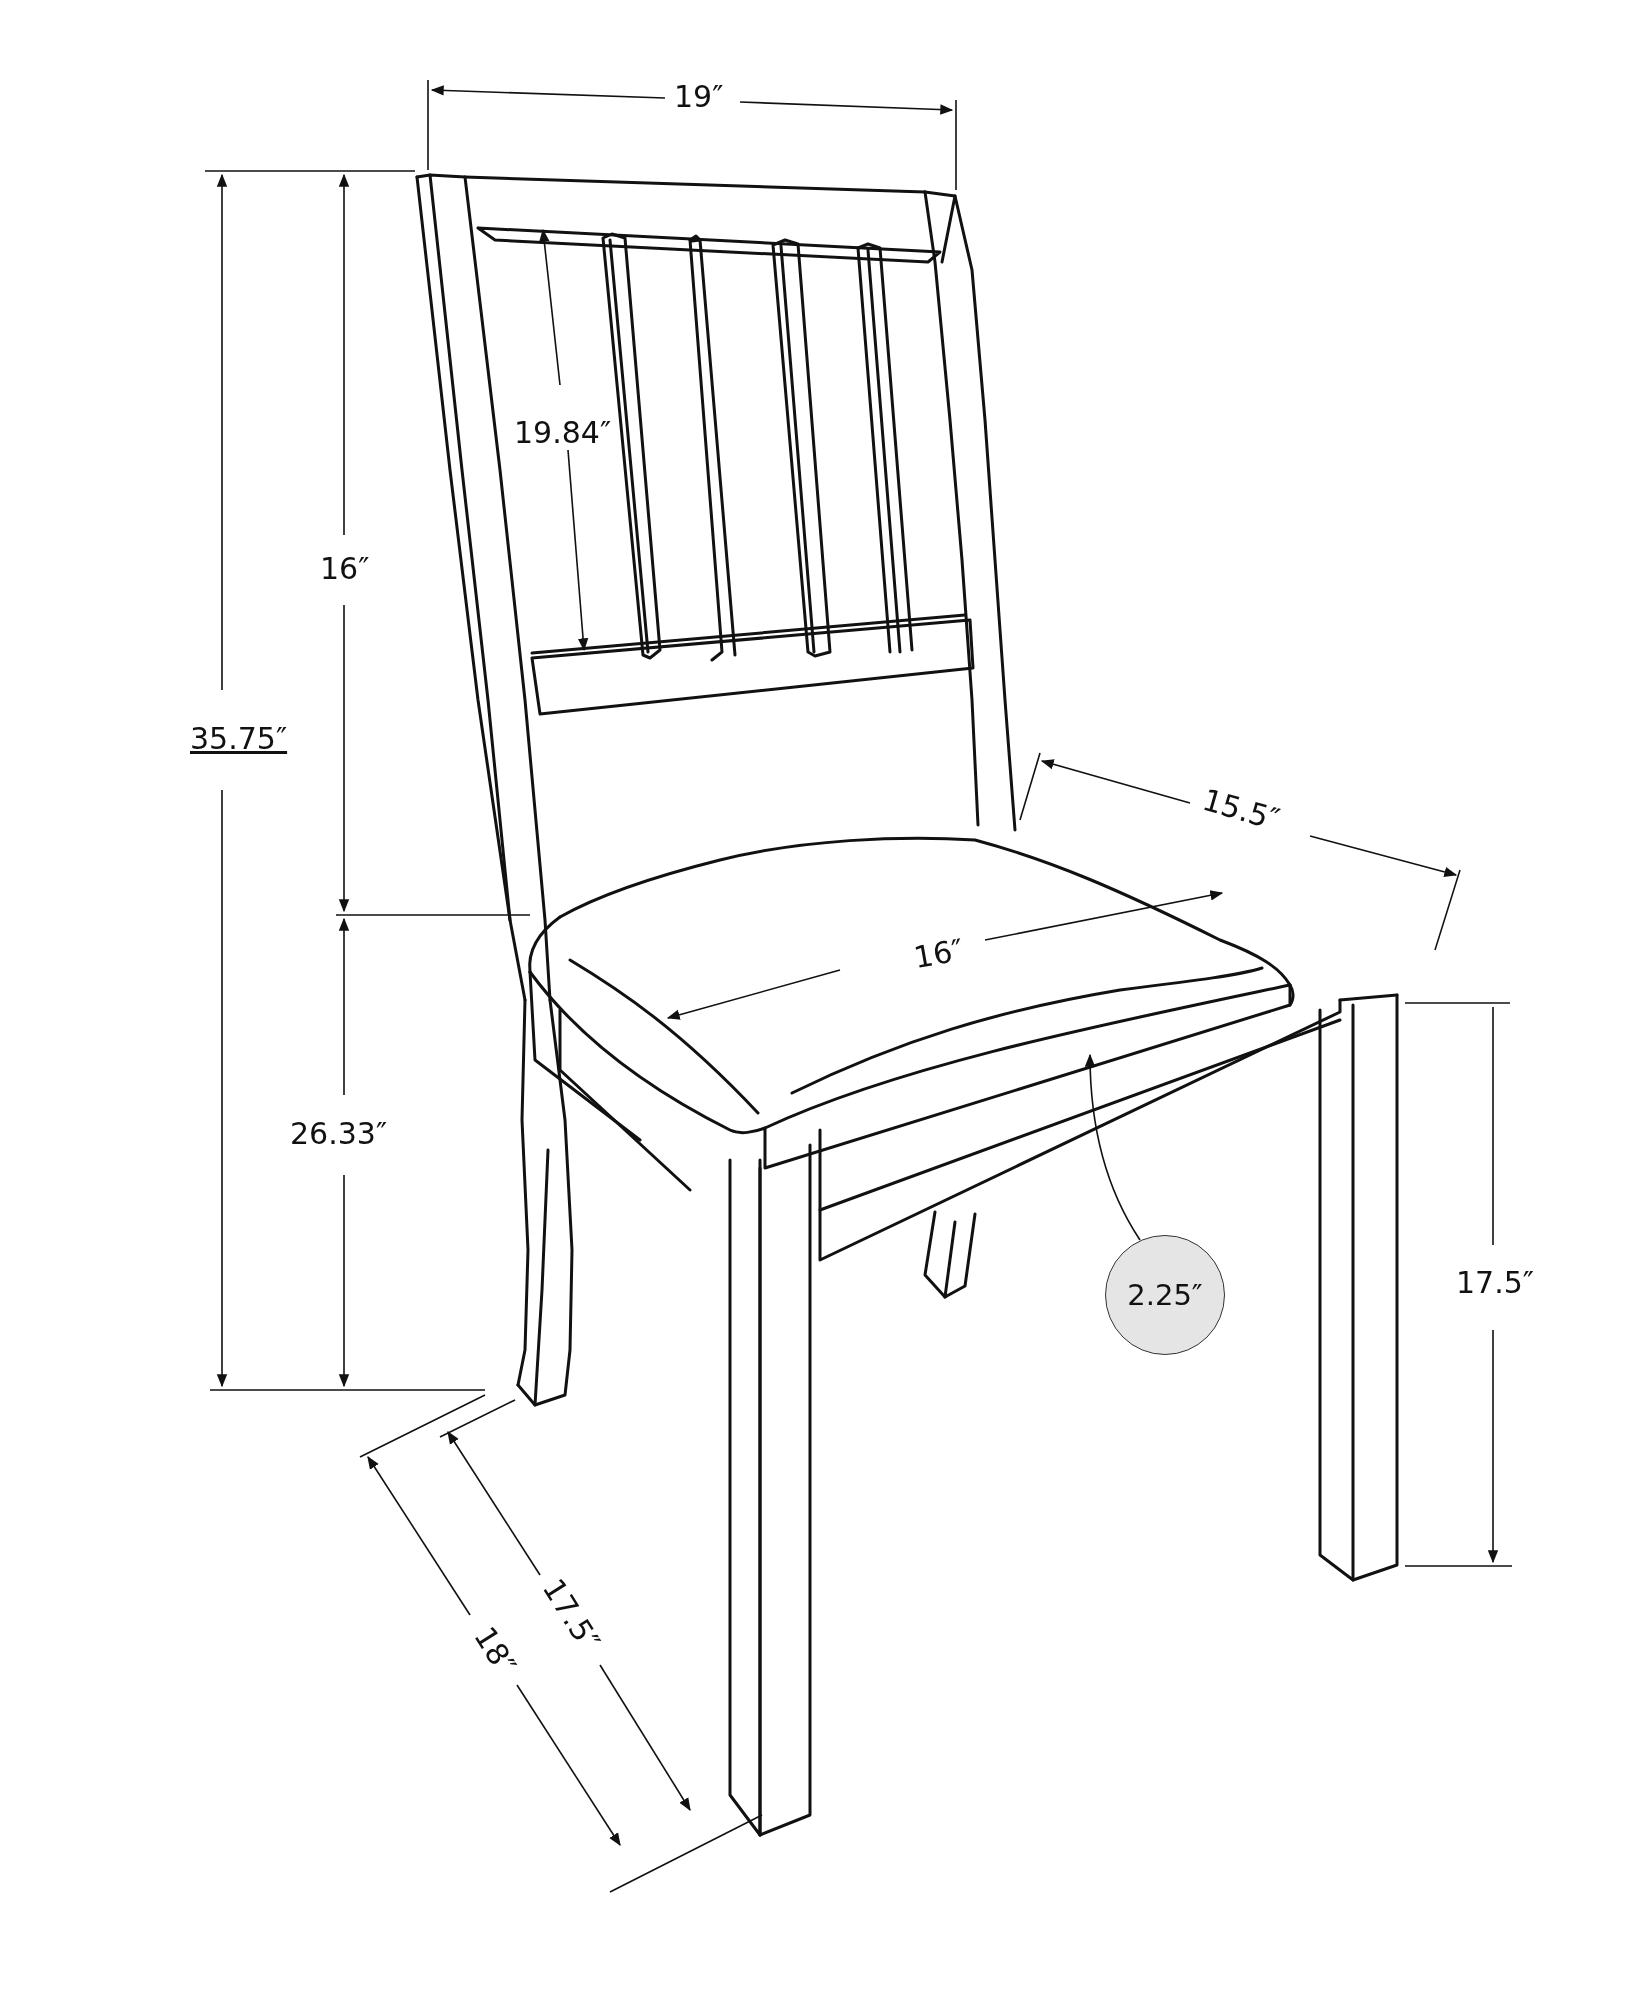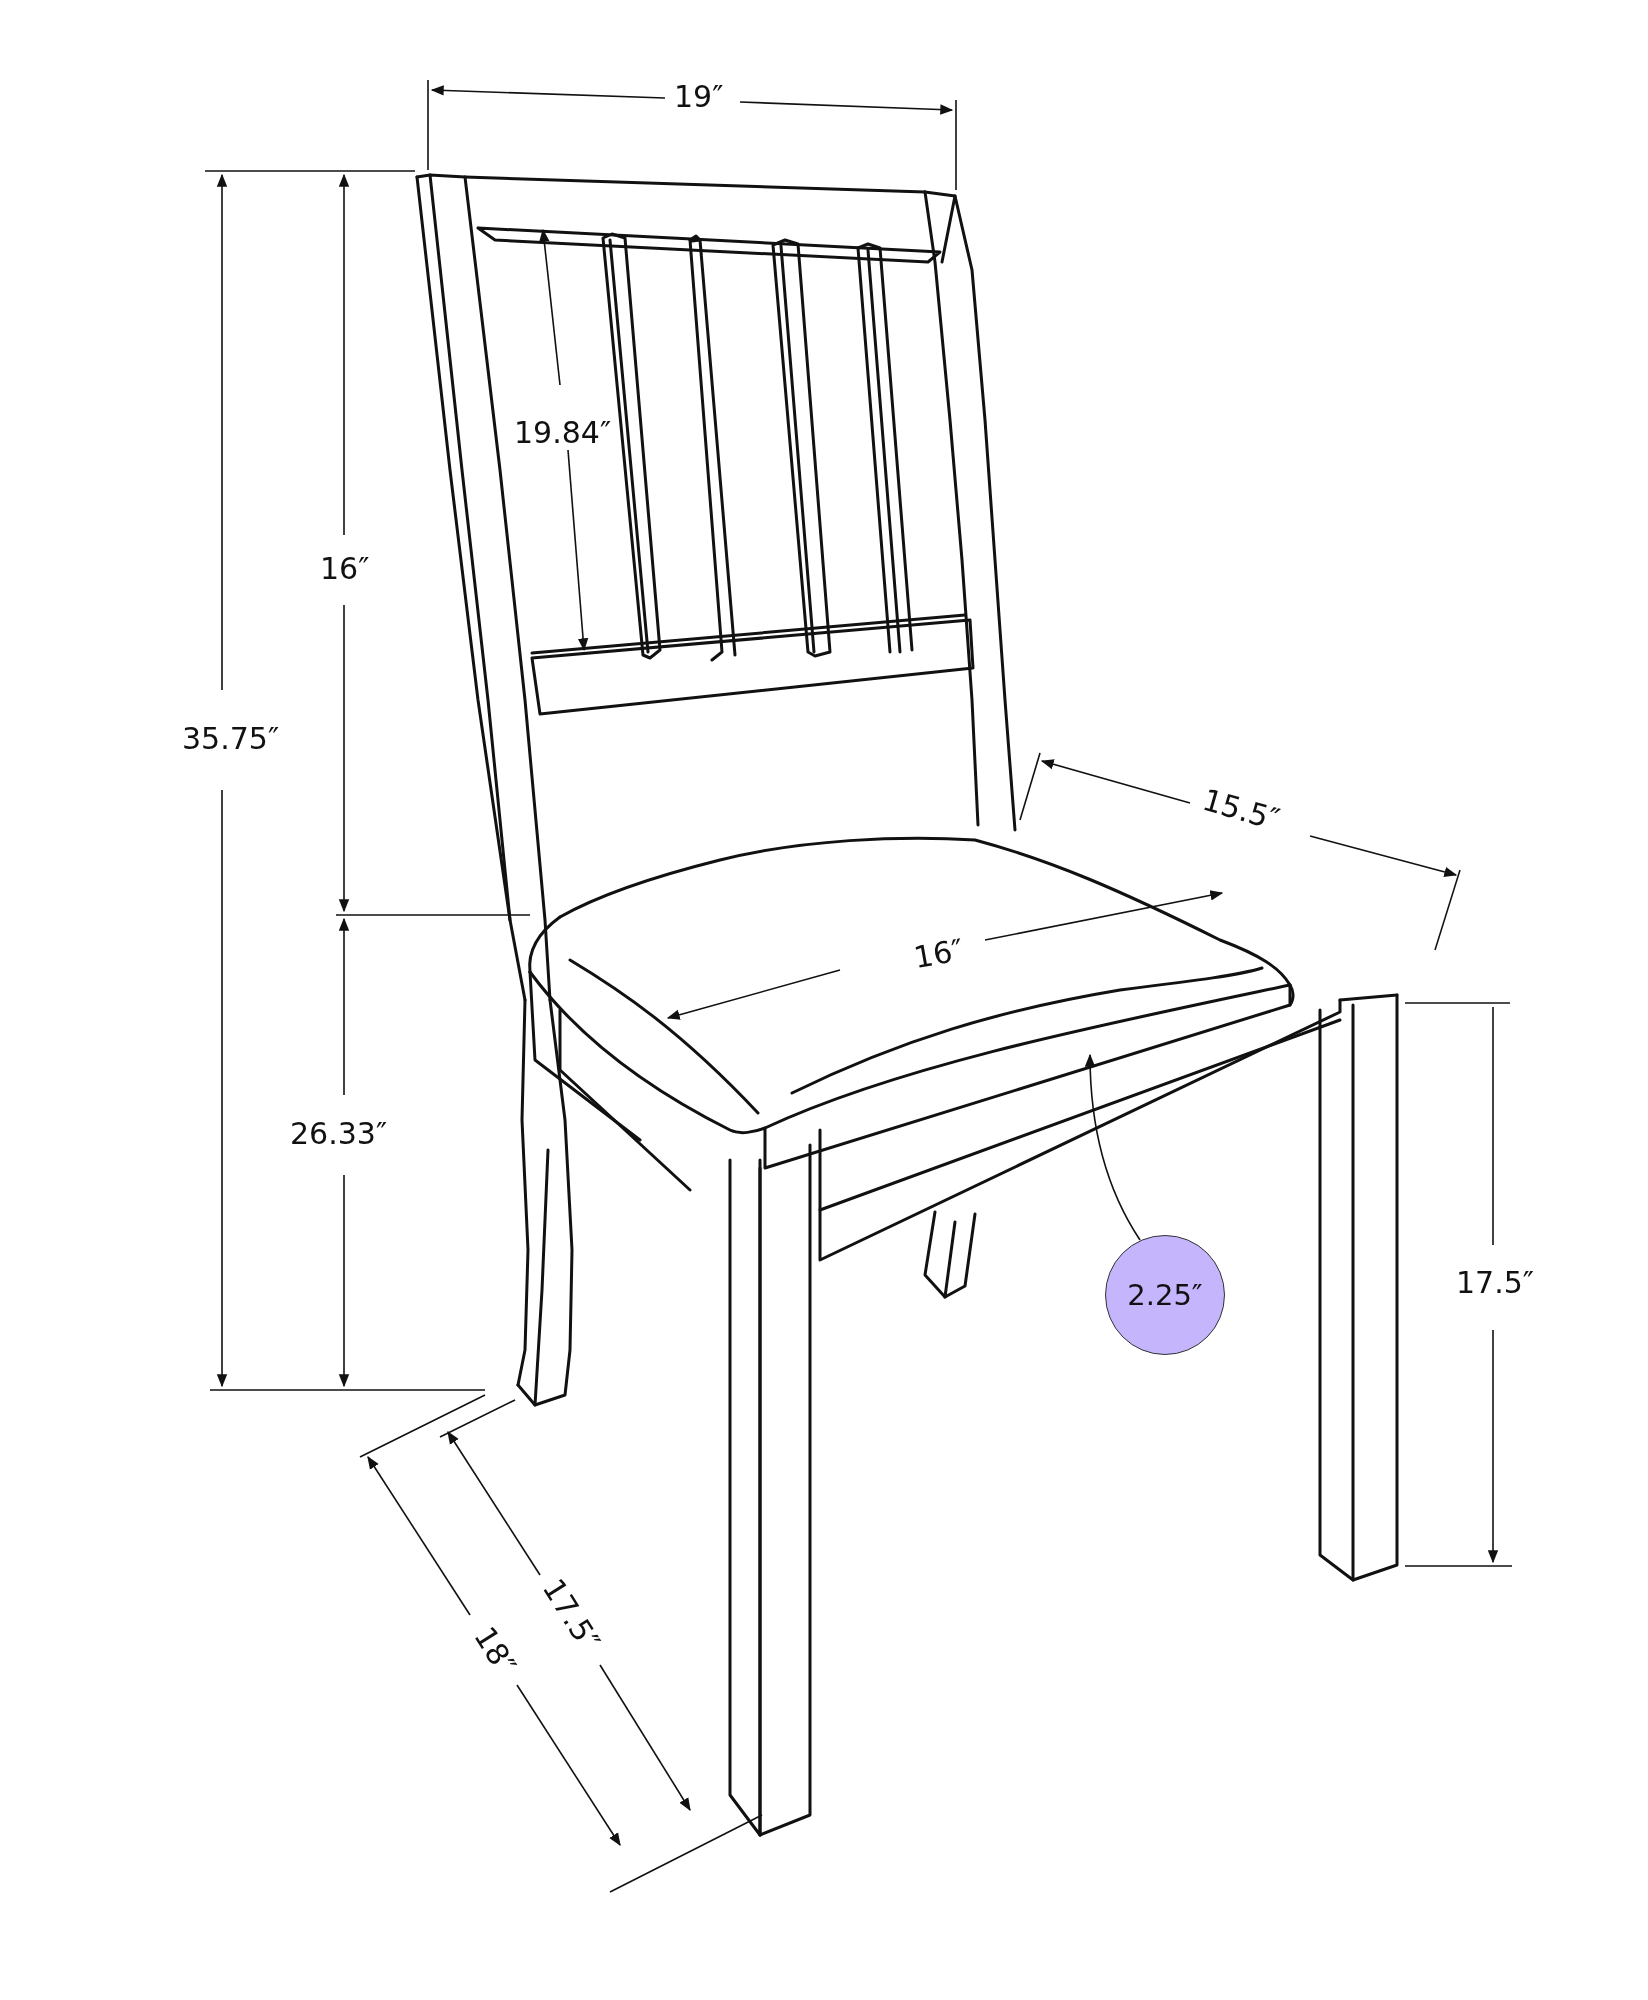--- a/index.html
+++ b/index.html
@@ -4,21 +4,21 @@
 <style>
   html, body { margin: 0; padding: 0; background: #ffffff; }
   body { width: 1648px; height: 2000px; position: relative; overflow: hidden;
          font-family: "DejaVu Sans", sans-serif; color: #111; }
   #canvas { position: absolute; left: 0; top: 0; width: 1648px; height: 2000px; }
   svg { position: absolute; left: 0; top: 0; }
   .dim-label { position: absolute; font-family: "DejaVu Sans", sans-serif; font-size: 30px;
                line-height: 1; color: #111; white-space: nowrap; background: #fff; padding: 0 6px; }
   .rot { transform-origin: center center; }
   .callout-circle { position: absolute; width: 118px; height: 118px; border: 1.5px solid #333;
-                    border-radius: 50%; background: #c4b5fd; display: flex; align-items: center;
+                    border-radius: 50%; background: #e5e5e5; display: flex; align-items: center;
                     justify-content: center; font-size: 29px; }
 </style>
 </head>
 <body>
 
 <div id="canvas">
 
   <svg width="1648" height="2000" viewBox="0 0 1648 2000">
     <defs>
       <marker id="arr" viewBox="0 0 10 10" refX="9" refY="5" markerWidth="13" markerHeight="13" orient="auto-start-reverse" markerUnits="userSpaceOnUse">
@@ -129,21 +129,21 @@
       <line x1="448" y1="1432" x2="540" y2="1575" marker-start="url(#arr)"></line>
       <line x1="600" y1="1665" x2="690" y2="1810" marker-end="url(#arr)"></line>
 
       <line x1="368" y1="1457" x2="470" y2="1615" marker-start="url(#arr)"></line>
       <line x1="517" y1="1685" x2="620" y2="1845" marker-end="url(#arr)"></line>
     </g>
   </svg>
 
   <div class="dim-label" style="left:668px; top:82px;">19″</div>
 
-  <div class="dim-label" style="left:176px; top:724px;">35.75″</div>
+  <div class="dim-label" style="left:184px; top:724px;text-decoration:underline;">35.75″</div>
 
   <div class="dim-label" style="left:314px; top:554px;">16″</div>
 
   <div class="dim-label" style="left:508px; top:418px; background:transparent;">19.84″</div>
 
   <div class="dim-label" style="left:284px; top:1119px;">26.33″</div>
 
   <div class="dim-label rot" style="left:1196px; top:795px; transform: rotate(16deg);">15.5″</div>
 
   <div class="dim-label rot" style="left:908px; top:939px; transform: rotate(-10deg);">16″</div>

